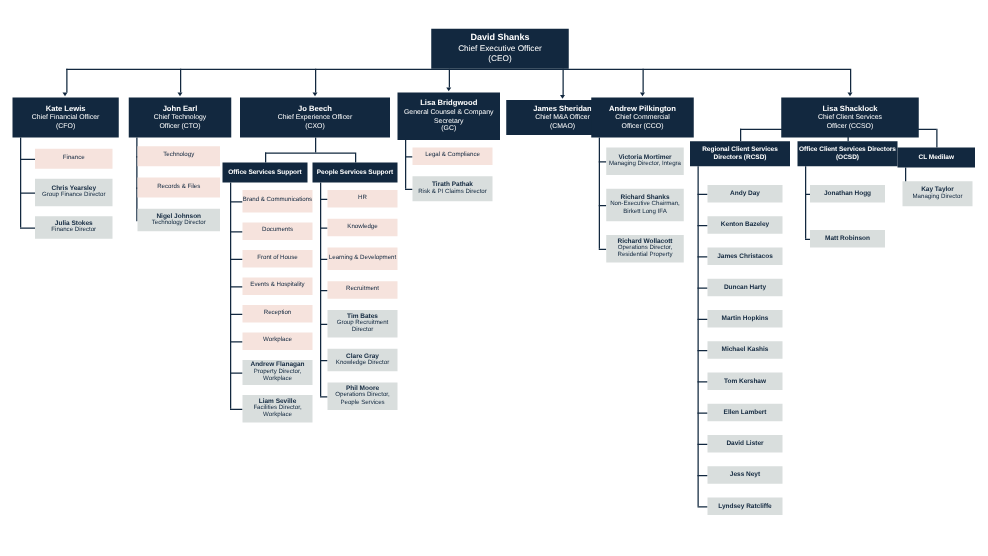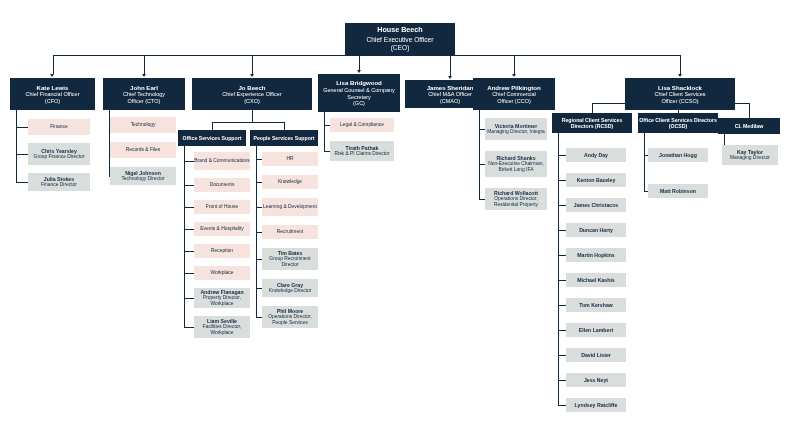--- a/index.html
+++ b/index.html
@@ -46,21 +46,21 @@
     border-left:2.5px solid transparent;
     border-right:2.5px solid transparent;
     border-top:3.5px solid #12283f;
     z-index:2;}
 </style>
 </head>
 <body>
 
 <div id="chart">
     <div class="box navy ceo" style="left: 345px; top: 23px; width: 110px; height: 32px;">
-      <span class="nm">House Beech</span>
+      <span class="nm">David Shanks</span>
       <span class="rl">Chief Executive Officer</span>
       <span class="rl">(CEO)</span>
     </div>
     <div class="ln v" style="left: 400px; top: 55px; height: 0px;"></div>
     <div class="ln h" style="left: 52.5px; top: 55px; width: 627.5px;"></div>
     <div class="ln v" style="left: 400px; top: 55px;"></div>
     <div class="ln v" style="left: 52.5px; top: 55px; height: 19px;"></div>
     <div class="arrow" style="left: 50px; top: 73.5px;"></div>
     <div class="ln v" style="left: 144px; top: 55px; height: 19px;"></div>
     <div class="arrow" style="left: 141.5px; top: 73.5px;"></div>

